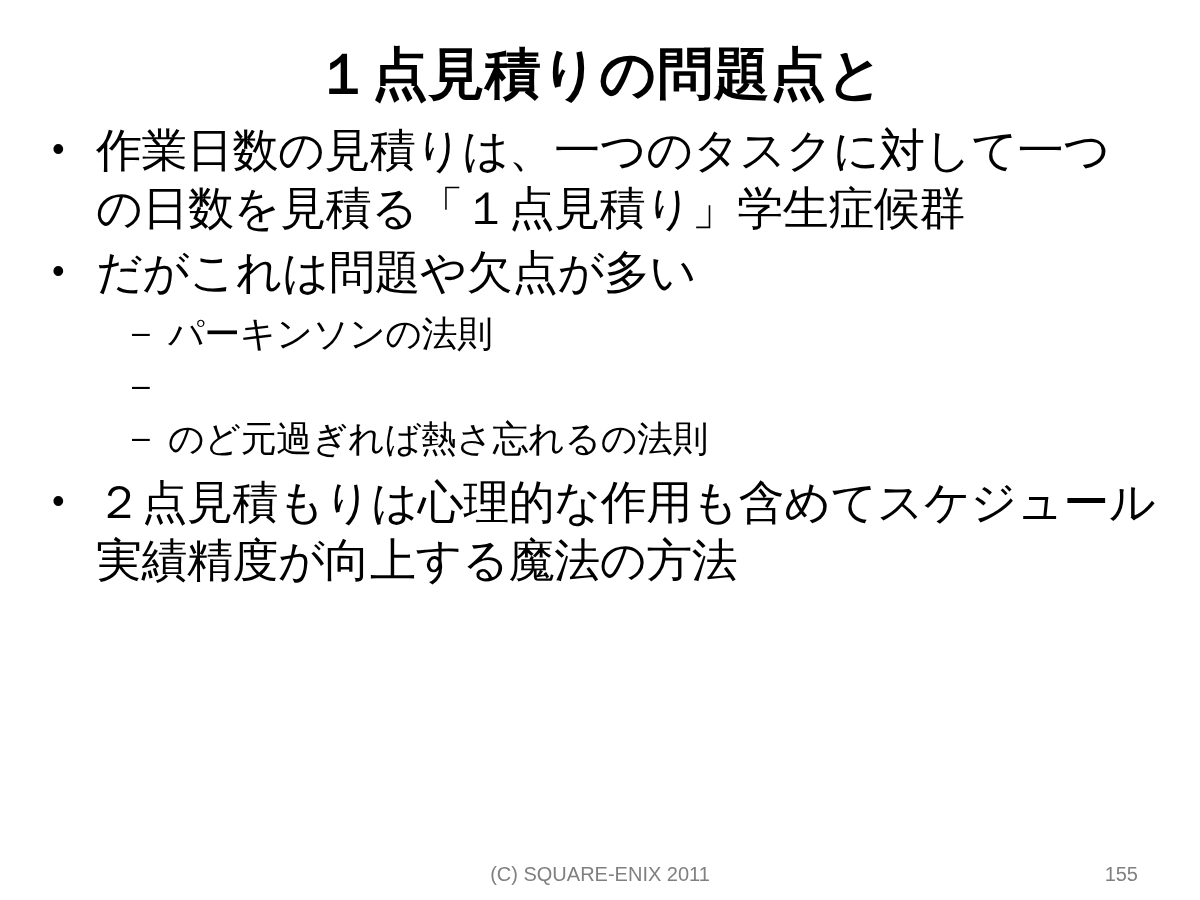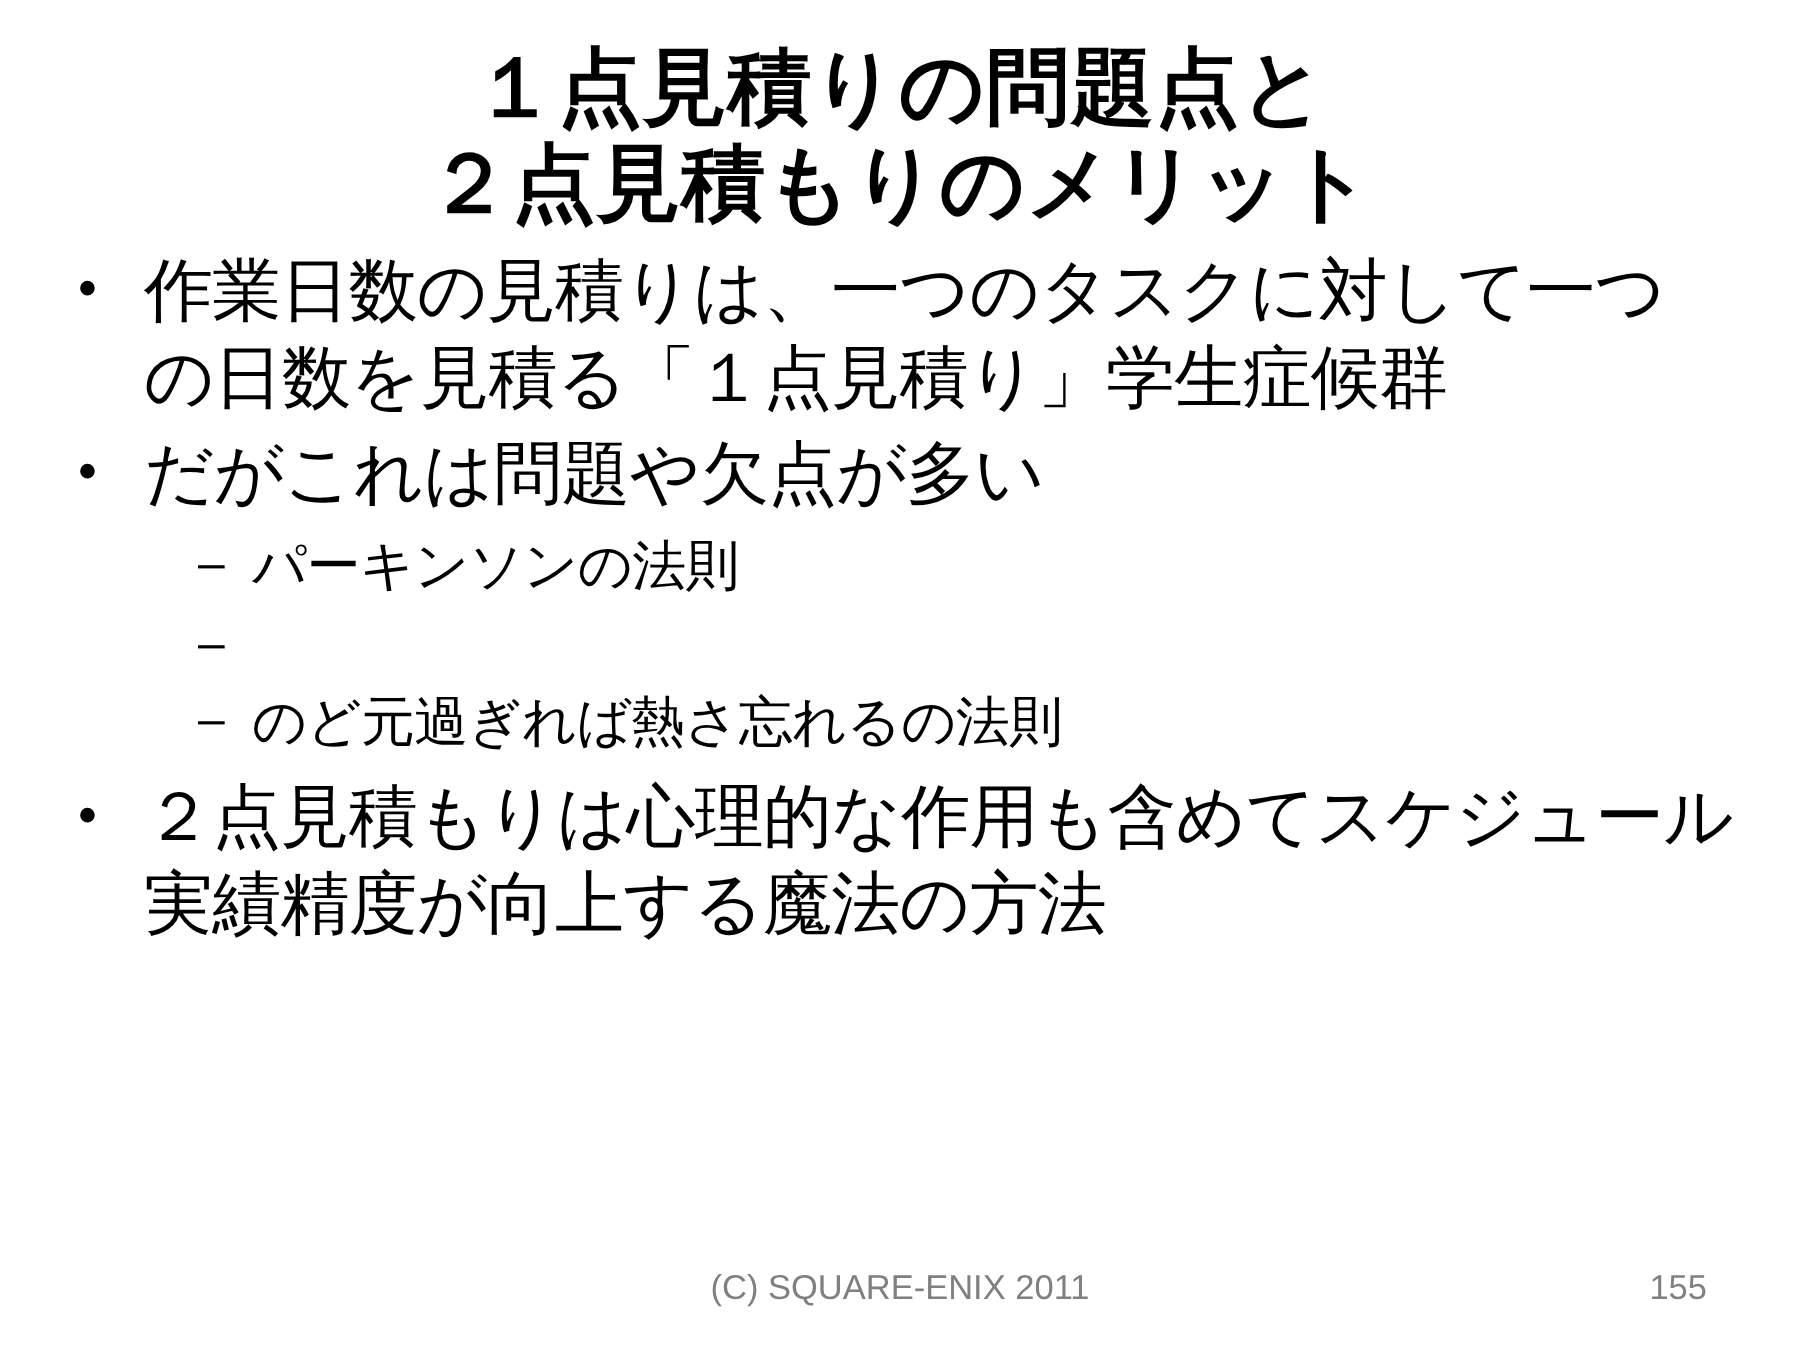--- a/index.html
+++ b/index.html
@@ -15,21 +15,21 @@
     overflow: hidden;
   }
   .slide {
     position: relative;
     width: 1200px;
     height: 900px;
     box-sizing: border-box;
     background: #ffffff;
   }
   .title {
-    margin: 0;
+    margin: 16px;
     padding: 26px 40px 0 40px;
     text-align: center;
     font-weight: bold;
     font-size: 56px;
     line-height: 1.15;
     letter-spacing: 0.5px;
   }
   .title-line {
     display: block;
     white-space: nowrap;
@@ -77,21 +77,21 @@
   }
   .spacer-sm { height: 8px; }
   .footer {
     position: absolute;
     left: 0;
     right: 0;
     bottom: 30px;
     height: 24px;
     display: flex;
     align-items: center;
-    font-size: 23px;
+    font-size: 20px;
     color: #808080;
   }
   .footer-center {
     position: absolute;
     left: 0;
     right: 0;
     text-align: center;
   }
   .footer-page {
     position: absolute;
@@ -99,21 +99,20 @@
     text-align: right;
   }
 </style>
 </head>
 <body>
 
 <div class="slide">
 
   <h1 class="title">
     <span class="title-line">１点見積りの問題点と</span>
-    <span class="title-line">２点見積もりのメリット</span>
   </h1>
 
   <div class="body">
 
     <div class="bullet-l1">
       <span class="marker">•</span>
       <span class="text">作業日数の見積りは、一つのタスクに対して一つの日数を見積る「１点見積り」学生症候群</span>
     </div>
 
     <div class="bullet-l1">

